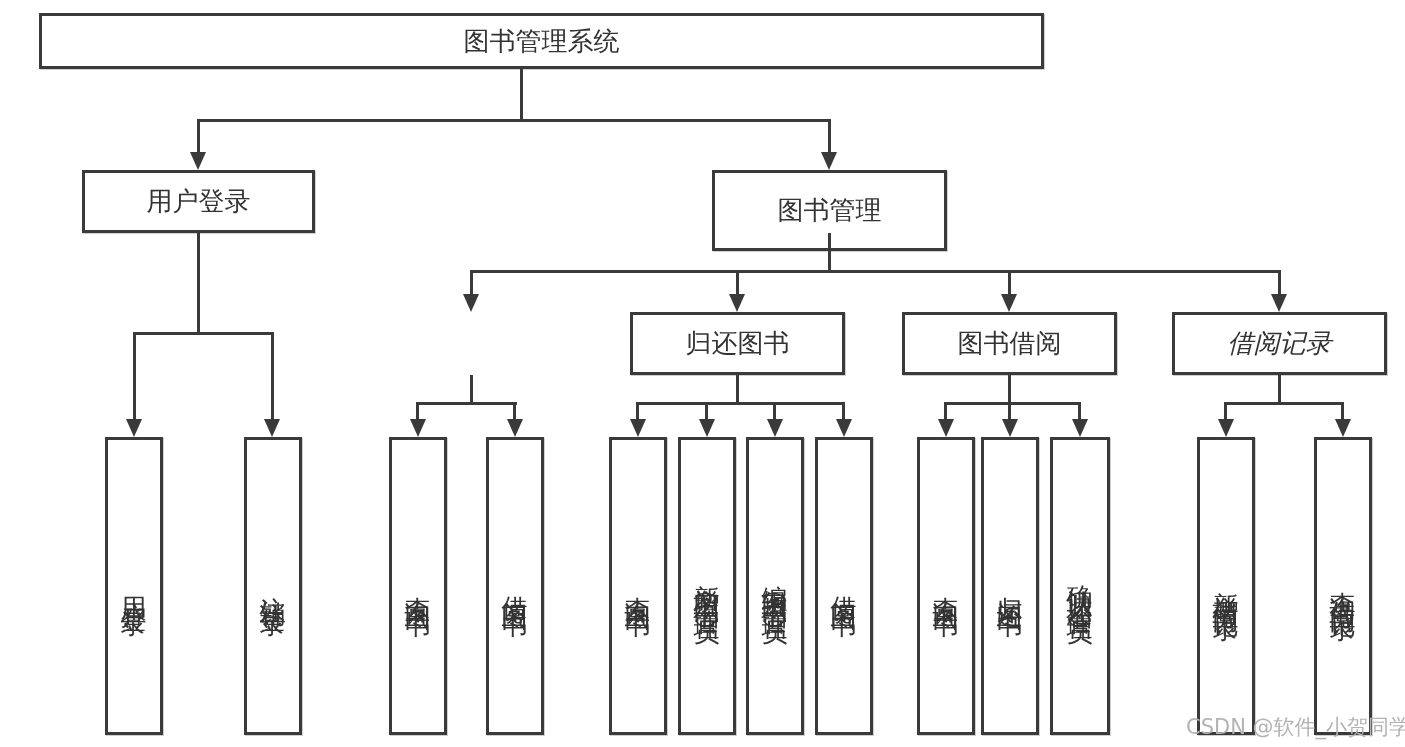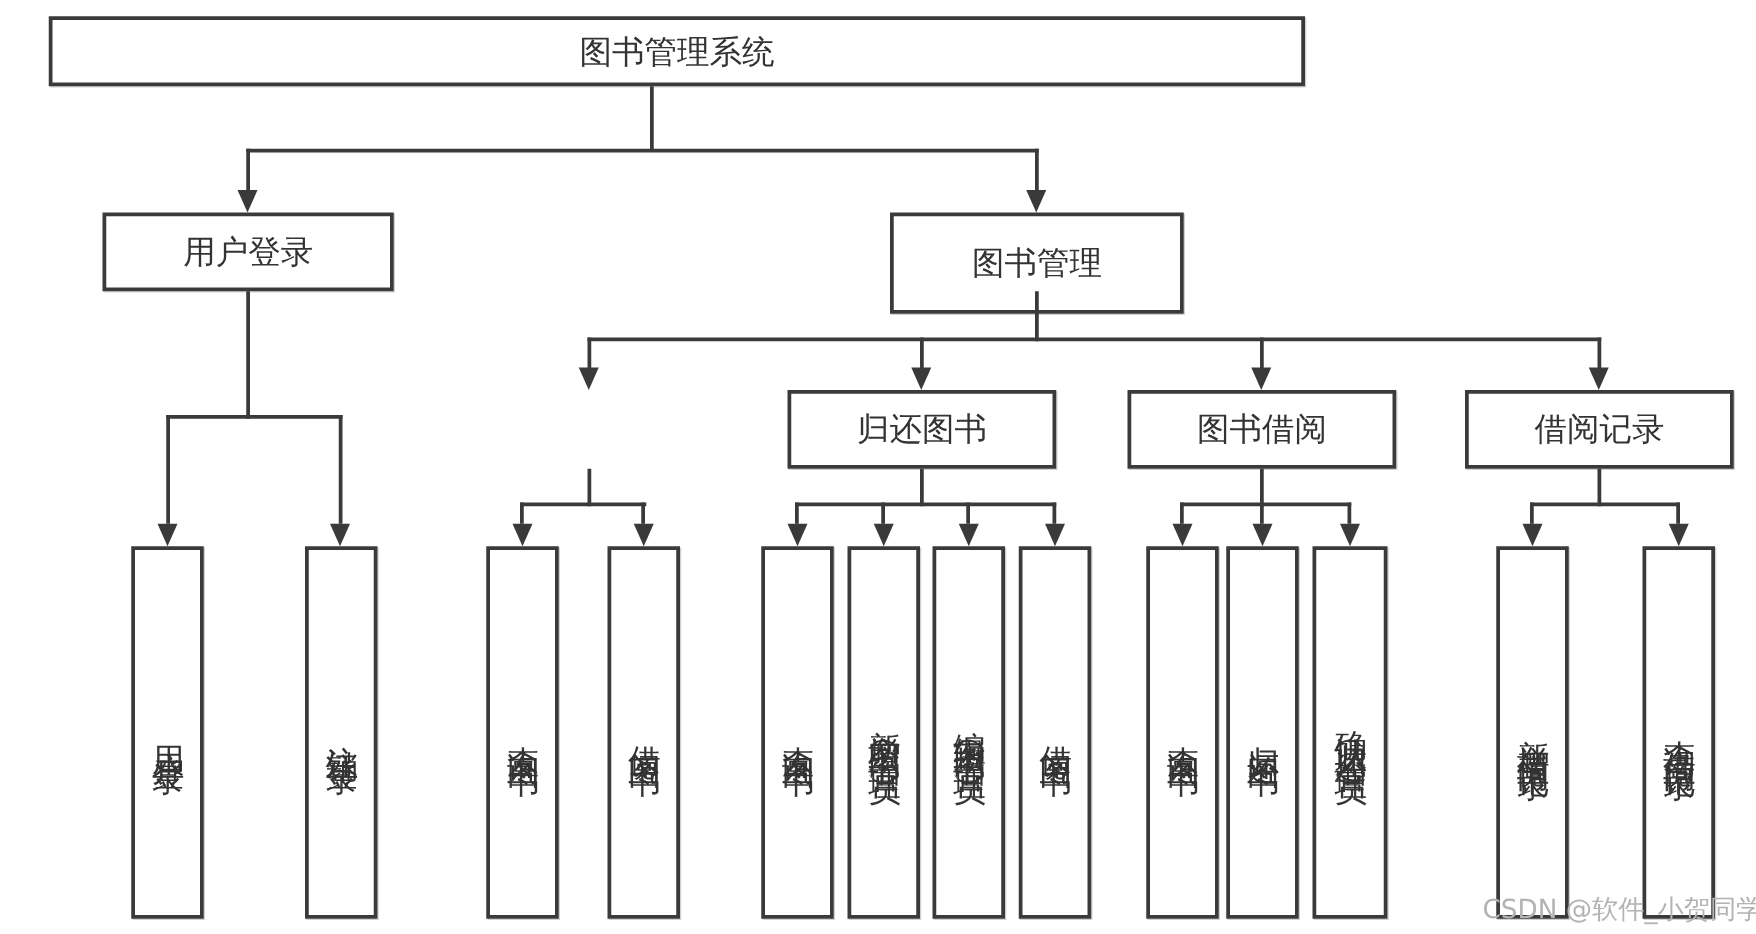--- a/index.html
+++ b/index.html
@@ -103,21 +103,21 @@
   <div class="arrow" style="left:1001px; top:294px;"></div>
   <div class="vline" style="left:1278px; top:270px; height:25px;"></div>
   <div class="arrow" style="left:1271px; top:294px;"></div>
 
   <div class="box" style="left:630px; top:312px; width:215px; height:63px;">
     <span>归还图书</span>
   </div>
   <div class="box" style="left:902px; top:312px; width:215px; height:63px;">
     <span>图书借阅</span>
   </div>
-  <div class="box" style="left:1172px; top:312px; width:215px; height:63px;">
+  <div class="box" style="left:1172px; top:312px; width:215px; height:63px;font-style:italic;">
     <span>借阅记录</span>
   </div>
 
   <div class="vline" style="left:470px; top:375px; height:30px;"></div>
   <div class="hline" style="left:416px; top:402px; width:101px;"></div>
   <div class="vline" style="left:416px; top:402px; height:17px;"></div>
   <div class="arrow" style="left:410px; top:419px;"></div>
   <div class="vline" style="left:513px; top:402px; height:17px;"></div>
   <div class="arrow" style="left:507px; top:419px;"></div>
 

